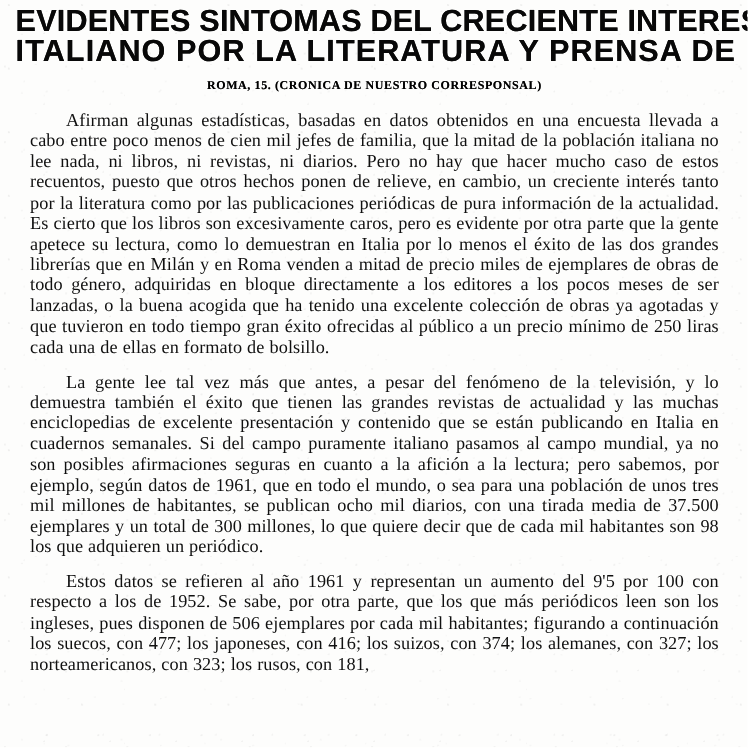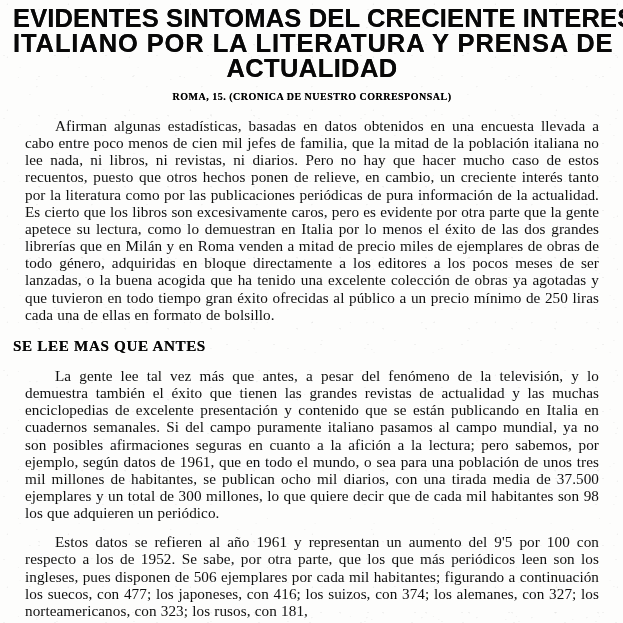--- a/index.html
+++ b/index.html
@@ -111,30 +111,28 @@
 </style>
 </head>
 <body>
 
 <div class="page">
   <div class="inner">
 
     <h1 class="headline">
       <span class="hl-line hl-line--1">EVIDENTES SINTOMAS DEL CRECIENTE INTERES</span>
       <span class="hl-line hl-line--2">ITALIANO POR LA LITERATURA Y PRENSA DE</span>
-      <span class="hl-line hl-line--3">ACTUALIDAD</span>
     </h1>
 
     <div class="dateline">ROMA, 15. (CRONICA DE NUESTRO CORRESPONSAL)</div>
 
     <div class="body-col">
 
       <p>Afirman algunas estadísticas, basadas en datos obtenidos en una encuesta llevada a cabo entre poco menos de cien mil jefes de familia, que la mitad de la población italiana no lee nada, ni libros, ni revistas, ni diarios. Pero no hay que hacer mucho caso de estos recuentos, puesto que otros hechos ponen de relieve, en cambio, un creciente interés tanto por la literatura como por las publicaciones periódicas de pura información de la actualidad. Es cierto que los libros son excesivamente caros, pero es evidente por otra parte que la gente apetece su lectura, como lo demuestran en Italia por lo menos el éxito de las dos grandes librerías que en Milán y en Roma venden a mitad de precio miles de ejemplares de obras de todo género, adquiridas en bloque directamente a los editores a los pocos meses de ser lanzadas, o la buena acogida que ha tenido una excelente colección de obras ya agotadas y que tuvieron en todo tiempo gran éxito ofrecidas al público a un precio mínimo de 250 liras cada una de ellas en formato de bolsillo.</p>
 
-      <h2 class="subhead">SE LEE MAS QUE ANTES</h2>
 
       <p>La gente lee tal vez más que antes, a pesar del fenómeno de la televisión, y lo demuestra también el éxito que tienen las grandes revistas de actualidad y las muchas enciclopedias de excelente presentación y contenido que se están publicando en Italia en cuadernos semanales. Si del campo puramente italiano pasamos al campo mundial, ya no son posibles afirmaciones seguras en cuanto a la afición a la lectura; pero sabemos, por ejemplo, según datos de 1961, que en todo el mundo, o sea para una población de unos tres mil millones de habitantes, se publican ocho mil diarios, con una tirada media de 37.500 ejemplares y un total de 300 millones, lo que quiere decir que de cada mil habitantes son 98 los que adquieren un periódico.</p>
 
       <p>Estos datos se refieren al año 1961 y representan un aumento del 9'5 por 100 con respecto a los de 1952. Se sabe, por otra parte, que los que más periódicos leen son los ingleses, pues disponen de 506 ejemplares por cada mil habitantes; figurando a continuación los suecos, con 477; los japoneses, con 416; los suizos, con 374; los alemanes, con 327; los norteamericanos, con 323; los rusos, con 181,</p>
 
     </div>
 
   </div>
 </div>
 

